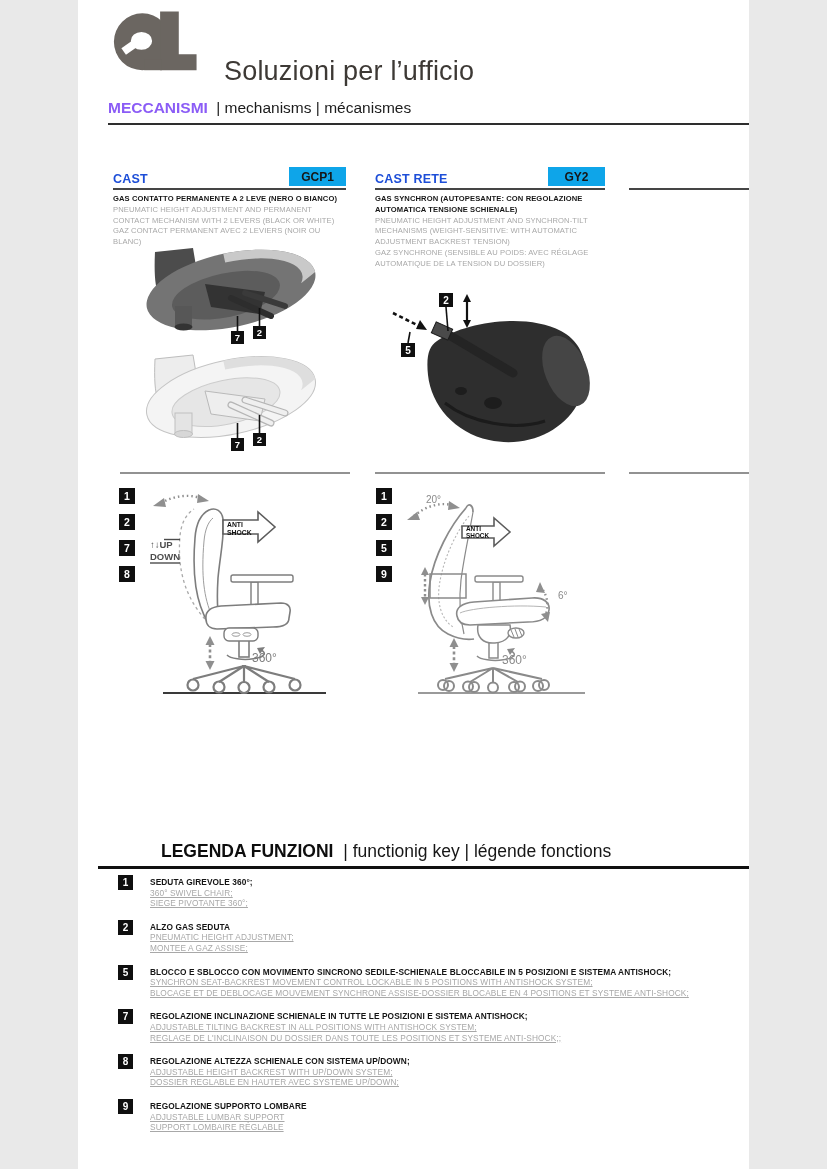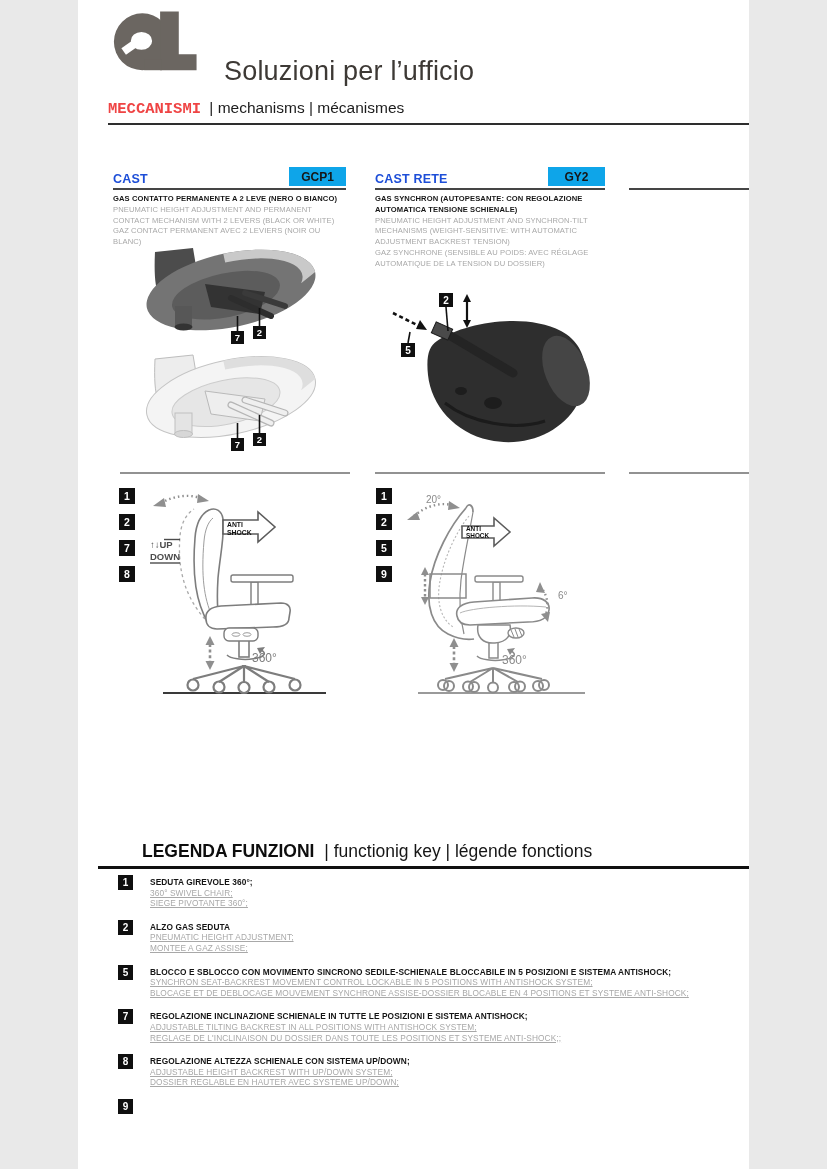--- a/index.html
+++ b/index.html
@@ -6,21 +6,21 @@
   html,body { background:#e9e9e9; }
   .page {
     position:relative; width:671px; height:1169px; margin:0 auto;
     background:#ffffff; overflow:hidden;
     font-family:"Liberation Sans", sans-serif; color:#1a1a1a;
   }
   
   .logo { position:absolute; left:30px; top:8px; }
   .tagline { position:absolute; left:146px; top:56px; font-size:27px; color:#3d3935; letter-spacing:0.2px; }
   .section-row { position:absolute; left:30px; top:99px; font-size:15.5px; white-space:nowrap; }
-  .section-row .t1 { font-weight:bold; color:#ef4444;font-family:Liberation Mono, monospace; }
+  .section-row .t1 { font-weight:bold; color:#8b5cf6; }
   .section-row .t2 { color:#1c1c1c; margin-left:4px; }
   .section-rule { position:absolute; left:30px; top:123px; width:767px; height:2px; background:#2e2e2e; }
 
   
   .prod-col { position:absolute; top:166px; }
   .pc1 { left:35px;  width:233px; }
   .pc2 { left:297px; width:230px; }
   .pc3 { left:551px; width:231px; }
   .prod-head { display:flex; justify-content:space-between; align-items:flex-end; height:20px; }
   .prod-name { font-size:12.5px; font-weight:bold; color:#1d4ed8; letter-spacing:0.2px; }
@@ -43,21 +43,21 @@
   
   .diagram { position:absolute; top:486px; width:245px; height:218px; }
   .dg1 { left:35px; }
   .dg2 { left:292px; }
   .chip-stack { position:absolute; left:6px; top:2px; display:flex; flex-direction:column; gap:10px; z-index:2; }
   .chip { width:16px; height:16px; background:#0f0f0f; color:#fff; font-size:10.5px; font-weight:bold;
           display:flex; align-items:center; justify-content:center; }
   .diagram svg { position:absolute; left:0; top:0; }
 
   
-  .legend-title { position:absolute; left:64px; top:841px; font-size:17.5px; white-space:nowrap; }
+  .legend-title { position:absolute; left:83px; top:841px; font-size:17.5px; white-space:nowrap; }
   .legend-title .t1 { font-weight:bold; color:#0d0d0d; }
   .legend-title .t2 { color:#161616; margin-left:5px; font-weight:400; }
   .legend-rule { position:absolute; left:20px; top:866px; width:780px; height:2.5px; background:#101010; }
   .legend-list { position:absolute; left:40px; top:875px; width:730px; display:flex; flex-direction:column; gap:11px; }
   .legend-row { display:flex; gap:17px; }
   .legend-chip { flex:none; width:15px; height:15px; background:#0f0f0f; color:#fff; font-size:10px;
                  font-weight:bold; display:flex; align-items:center; justify-content:center; }
   .legend-texts { font-size:8.3px; line-height:10.6px; padding-top:2px; letter-spacing:0.1px; }
   .lt-it { font-weight:bold; color:#141414; }
   .lt-en, .lt-fr { color:#a8a8a8;text-decoration:underline; }
@@ -404,16 +404,21 @@
     <div class="legend-row">
       <div class="legend-chip">8</div>
       <div class="legend-texts">
         <div class="lt-it">REGOLAZIONE ALTEZZA SCHIENALE CON SISTEMA UP/DOWN;</div>
         <div class="lt-en">ADJUSTABLE HEIGHT BACKREST WITH UP/DOWN SYSTEM;</div>
         <div class="lt-fr">DOSSIER REGLABLE EN HAUTER AVEC SYSTEME UP/DOWN;</div>
       </div>
     </div>
     <div class="legend-row">
       <div class="legend-chip">9</div>
+      <div class="legend-texts">
+        <div class="lt-it">REGOLAZIONE SUPPORTO LOMBARE</div>
+        <div class="lt-en">ADJUSTABLE LUMBAR SUPPORT</div>
+        <div class="lt-fr">SUPPORT LOMBAIRE RÉGLABLE</div>
+      </div>
     </div>
   </div>
 
 </div>
 
 </body></html>

